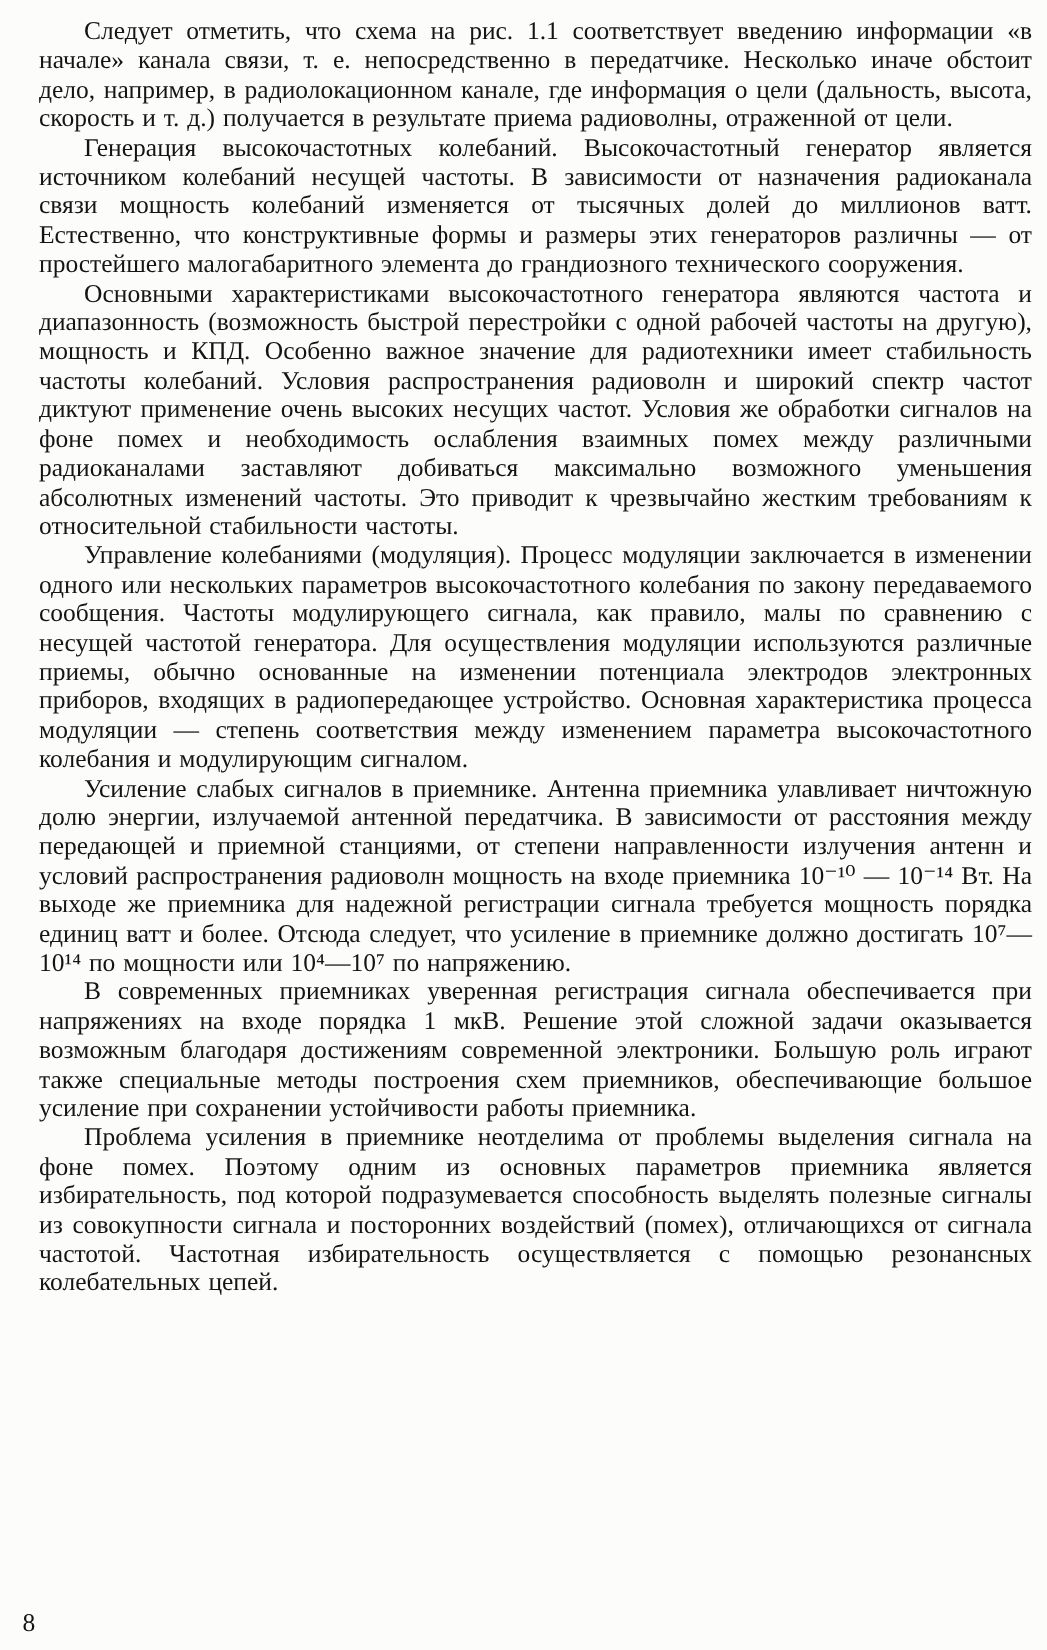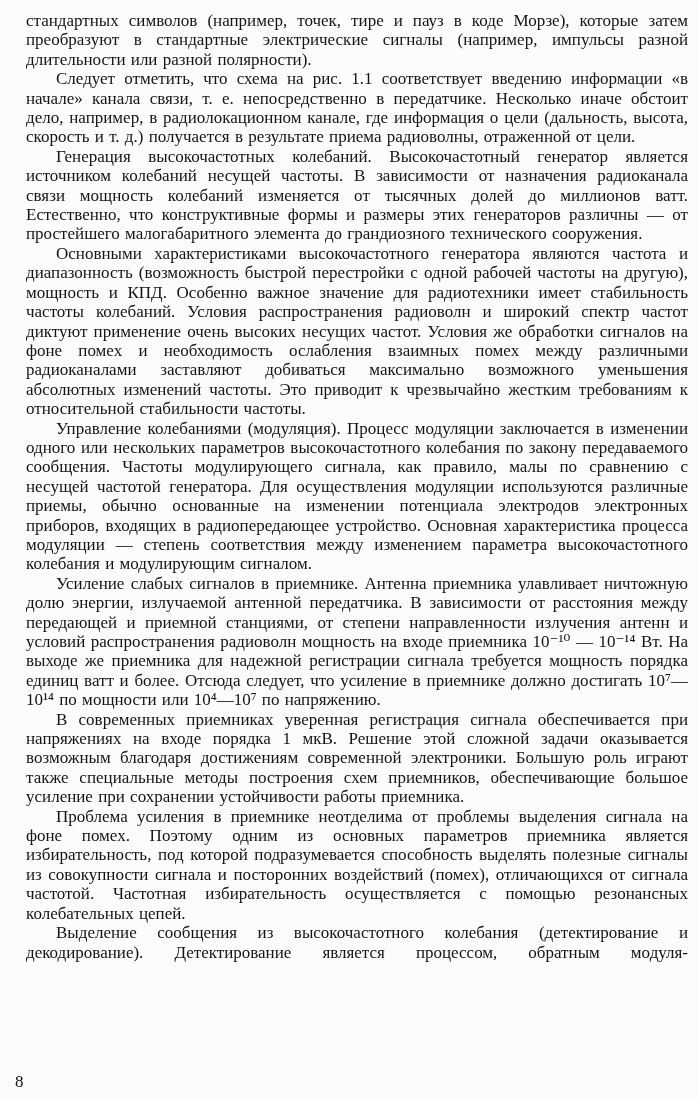--- a/index.html
+++ b/index.html
@@ -42,33 +42,31 @@
     top: 1072px;
     font-size: 17px;
     color: #141413;
   }
 </style>
 </head>
 <body>
 
 <div class="page">
 
-  <p><span class="lead"></span><span>стандартных символов (например, точек, тире и пауз в коде Морзе), которые затем преобразуют в стандартные электрические сигналы (например, импульсы разной длительности или разной полярности).</span></p>
 
   <p class="indent"><span class="lead"></span><span>Следует отметить, что схема на рис. 1.1 соответствует введению информации «в начале» канала связи, т. е. непосредственно в передатчике. Несколько иначе обстоит дело, например, в радиолокационном канале, где информация о цели (дальность, высота, скорость и т. д.) получается в результате приема радиоволны, отраженной от цели.</span></p>
 
   <p class="indent"><span class="lead">Генерация высокочастотных колебаний.</span><span> Высокочастотный генератор является источником колебаний несущей частоты. В зависимости от назначения радиоканала связи мощность колебаний изменяется от тысячных долей до миллионов ватт. Естественно, что конструктивные формы и размеры этих генераторов различны — от простейшего малогабаритного элемента до грандиозного технического сооружения.</span></p>
 
   <p class="indent"><span class="lead"></span><span>Основными характеристиками высокочастотного генератора являются частота и диапазонность (возможность быстрой перестройки с одной рабочей частоты на другую), мощность и КПД. Особенно важное значение для радиотехники имеет стабильность частоты колебаний. Условия распространения радиоволн и широкий спектр частот диктуют применение очень высоких несущих частот. Условия же обработки сигналов на фоне помех и необходимость ослабления взаимных помех между различными радиоканалами заставляют добиваться максимально возможного уменьшения абсолютных изменений частоты. Это приводит к чрезвычайно жестким требованиям к относительной стабильности частоты.</span></p>
 
   <p class="indent"><span class="lead">Управление колебаниями (модуляция).</span><span> Процесс модуляции заключается в изменении одного или нескольких параметров высокочастотного колебания по закону передаваемого сообщения. Частоты модулирующего сигнала, как правило, малы по сравнению с несущей частотой генератора. Для осуществления модуляции используются различные приемы, обычно основанные на изменении потенциала электродов электронных приборов, входящих в радиопередающее устройство. Основная характеристика процесса модуляции — степень соответствия между изменением параметра высокочастотного колебания и модулирующим сигналом.</span></p>
 
   <p class="indent"><span class="lead">Усиление слабых сигналов в приемнике.</span><span> Антенна приемника улавливает ничтожную долю энергии, излучаемой антенной передатчика. В зависимости от расстояния между передающей и приемной станциями, от степени направленности излучения антенн и условий распространения радиоволн мощность на входе приемника 10⁻¹⁰ — 10⁻¹⁴ Вт. На выходе же приемника для надежной регистрации сигнала требуется мощность порядка единиц ватт и более. Отсюда следует, что усиление в приемнике должно достигать 10⁷—10¹⁴ по мощности или 10⁴—10⁷ по напряжению.</span></p>
 
   <p class="indent"><span class="lead"></span><span>В современных приемниках уверенная регистрация сигнала обеспечивается при напряжениях на входе порядка 1 мкВ. Решение этой сложной задачи оказывается возможным благодаря достижениям современной электроники. Большую роль играют также специальные методы построения схем приемников, обеспечивающие большое усиление при сохранении устойчивости работы приемника.</span></p>
 
   <p class="indent"><span class="lead"></span><span>Проблема усиления в приемнике неотделима от проблемы выделения сигнала на фоне помех. Поэтому одним из основных параметров приемника является избирательность, под которой подразумевается способность выделять полезные сигналы из совокупности сигнала и посторонних воздействий (помех), отличающихся от сигнала частотой. Частотная избирательность осуществляется с помощью резонансных колебательных цепей.</span></p>
 
-  <p class="indent justify-last"><span class="lead">Выделение сообщения из высокочастотного колебания (детектирование и декодирование).</span><span> Детектирование является процессом, обратным модуля-</span></p>
 
   <div class="page-number">8</div>
 
 </div>
 
 </body></html>

